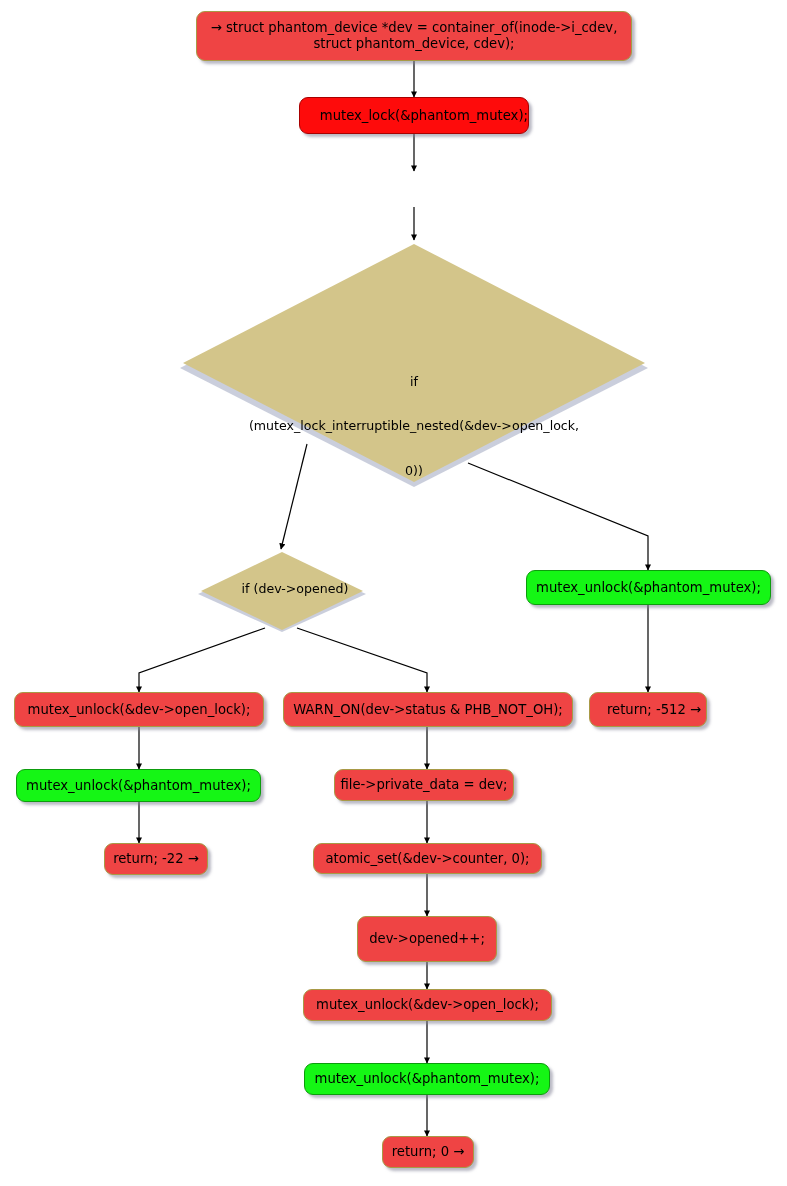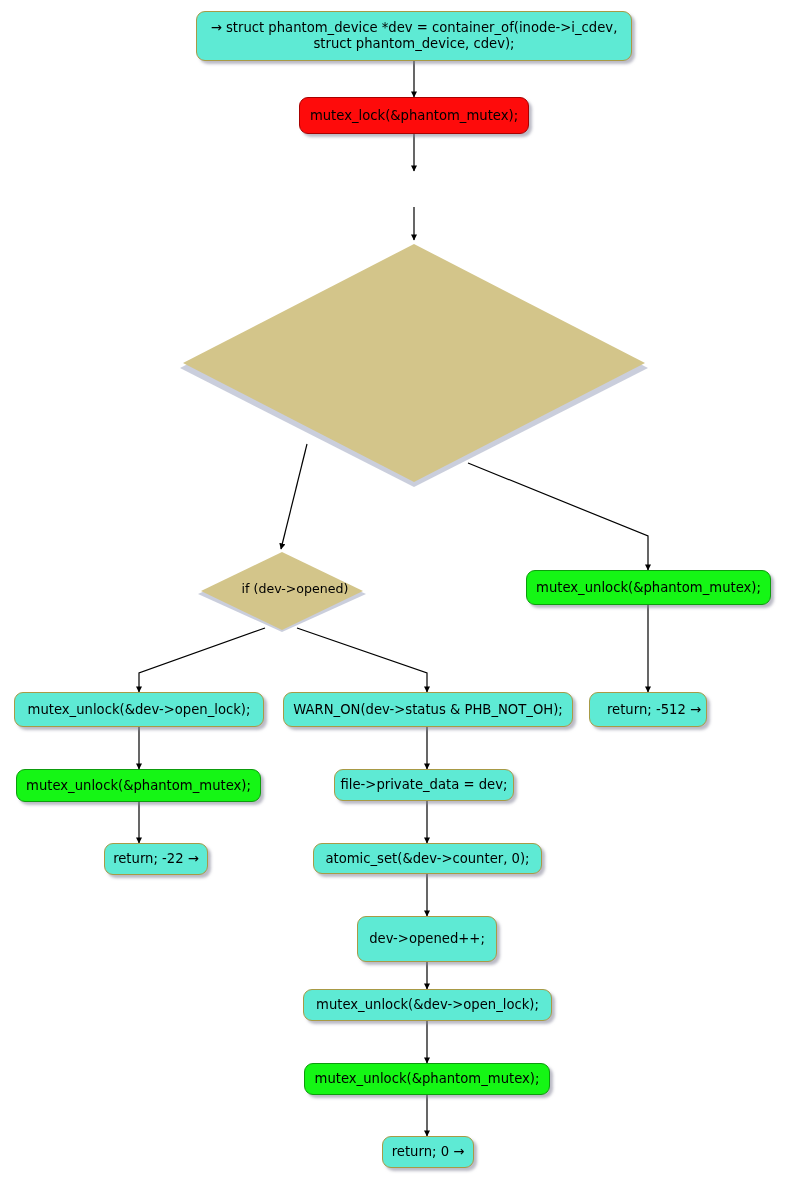--- a/index.html
+++ b/index.html
@@ -36,26 +36,27 @@
     line-height: 1.18;
     color: #000000;
     white-space: pre;
   }
   .rect {
     border-radius: 9px;
     border: 1.5px solid;
     box-shadow: 3px 3px 3px rgba(130,130,150,0.55);
   }
   .fill-tan {
-    background: #5eead4;
+    background: #ef4444;
     border-color: #a89a46;
   }
   .fill-red {
     background: #fe0b0b;
     border-color: #a80000;
+    justify-content: flex-end;
   }
   .fill-green {
     background: #15f615;
     border-color: #0d9c0d;
   }
   .diamond {
     background: transparent;
     border: none;
     box-shadow: none;
   }
@@ -115,20 +116,25 @@
   <div class="node rect fill-red t13" style="left:299px; top:97px; width:230px; height:37px;">
     <span>mutex_lock(&amp;phantom_mutex);</span>
   </div>
 
 
   <div class="node diamond" style="left:177px; top:243px; width:474px; height:245px;">
     <svg class="dshape" viewBox="0 0 474 245" preserveAspectRatio="none">
       <polygon points="237,6 471,125 237,244 3,125" fill="#b8bdd0" opacity="0.75"></polygon>
       <polygon points="237,1 468,120 237,239 6,120" fill="#d3c58a"></polygon>
     </svg>
+    <div class="dlabel t12" style="position:absolute; left:0; top:102px; width:100%;">
+      <div>if</div>
+      <div>(mutex_lock_interruptible_nested(&amp;dev-&gt;open_lock,</div>
+      <div>0))</div>
+    </div>
   </div>
 
   <div class="node diamond" style="left:196px; top:551px; width:172px; height:82px;">
     <svg class="dshape" viewBox="0 0 172 82" preserveAspectRatio="none">
       <polygon points="86,5 170,43 86,81 2,43" fill="#b8bdd0" opacity="0.75"></polygon>
       <polygon points="86,1 167,40 86,79 5,40" fill="#d3c58a"></polygon>
     </svg>
     <div class="dlabel t12" style="position:absolute; left:13px; top:31px; width:100%;">if (dev-&gt;opened)</div>
   </div>
 

